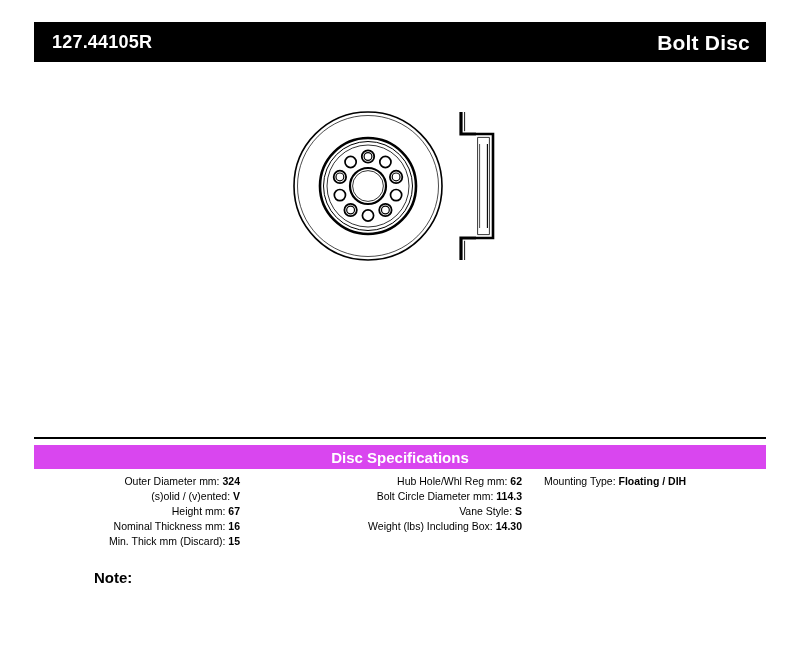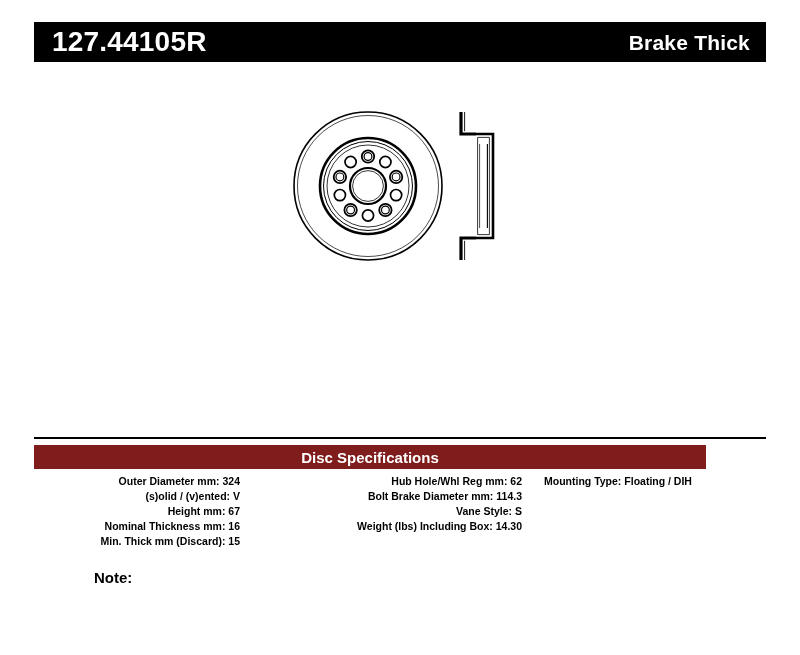--- a/index.html
+++ b/index.html
@@ -26,21 +26,21 @@
     height: 40px;
     background: #000000;
     display: flex;
     align-items: center;
     justify-content: space-between;
     box-sizing: border-box;
     padding: 0 16px 0 18px;
   }
   #part-number {
     color: #ffffff;
-    font-size: 28px;
+    font-size: 18px;
     font-weight: bold;
     letter-spacing: 0.2px;
     line-height: 1;
   }
   #product-type {
     color: #ffffff;
     font-size: 21px;
     font-weight: bold;
     letter-spacing: 0.2px;
     line-height: 1;
@@ -66,23 +66,23 @@
     left: 34px;
     top: 437px;
     width: 732px;
     height: 2px;
     background: #000000;
   }
   #spec-header-bar {
     position: absolute;
     left: 34px;
     top: 445px;
-    width: 672px;
+    width: 732px;
     height: 24px;
-    background: #7f1d1d;
+    background: #d946ef;
     display: flex;
     align-items: center;
     justify-content: center;
   }
   #spec-header-title {
     color: #ffffff;
     font-size: 15px;
     font-weight: bold;
     line-height: 1;
   }
@@ -107,21 +107,21 @@
     font-size: 10.5px;
     font-weight: bold;
     line-height: 15px;
     white-space: nowrap;
     text-align: right;
   }
   #spec-col-right .spec-row {
     text-align: left;
     padding-left: 12px;
   }
-  .spec-label { font-weight: bold; margin-top: 7px; }
+  .spec-label { font-weight: normal; margin-top: 7px; }
   .spec-value { font-weight: bold; margin-top: 44px; }
 
   
   #note-area {
     position: absolute;
     left: 94px;
     top: 571px;
     font-size: 15px;
     font-weight: bold;
     line-height: 14px;
@@ -130,21 +130,21 @@
   #note-text {
     font-weight: normal;
     padding-left: 4px;
   }
 </style>
 </head>
 <body>
 
 <div id="header-bar">
   <span id="part-number">127.44105R</span>
-  <span id="product-type">Brake Thick</span>
+  <span id="product-type">Bolt Disc</span>
 </div>
 
 <div id="illustration">
   <svg viewBox="0 0 240 185" xmlns="http://www.w3.org/2000/svg">
     <g fill="none" stroke="#000000">
 
       <g>
 
         <circle cx="88" cy="88" r="74" stroke-width="1.6"></circle>
 
@@ -239,21 +239,21 @@
       <span class="spec-value"> 15</span>
     </div>
   </div>
 
   <div class="spec-col" id="spec-col-mid">
     <div class="spec-row">
       <span class="spec-label">Hub Hole/Whl Reg mm:</span>
       <span class="spec-value"> 62</span>
     </div>
     <div class="spec-row">
-      <span class="spec-label">Bolt Brake Diameter mm:</span>
+      <span class="spec-label">Bolt Circle Diameter mm:</span>
       <span class="spec-value"> 114.3</span>
     </div>
     <div class="spec-row">
       <span class="spec-label">Vane Style:</span>
       <span class="spec-value"> S</span>
     </div>
     <div class="spec-row">
       <span class="spec-label">Weight (lbs) Including Box:</span>
       <span class="spec-value"> 14.30</span>
     </div>

